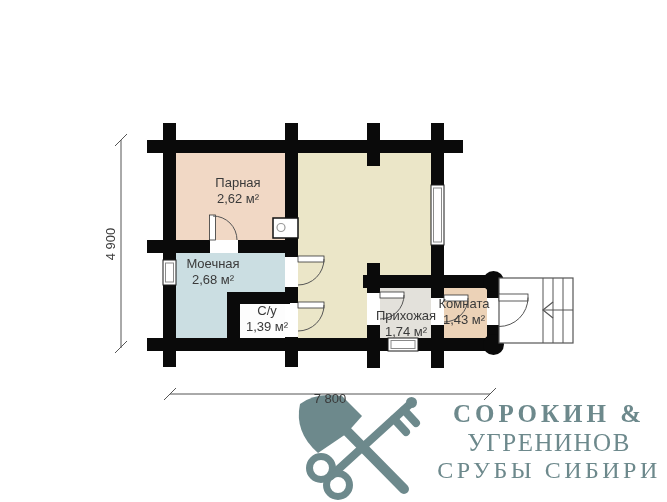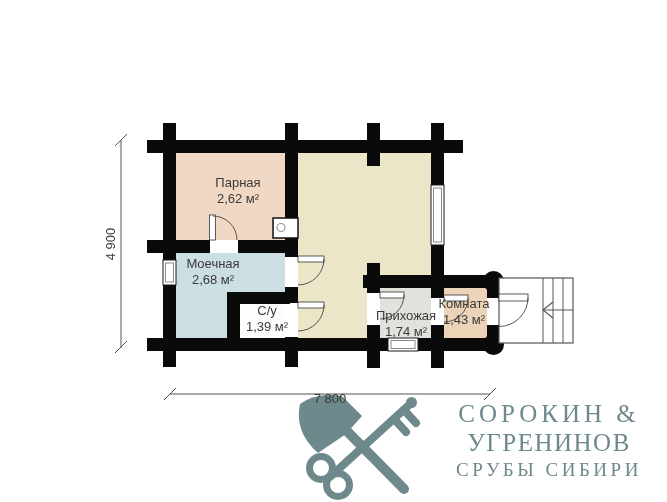--- a/index.html
+++ b/index.html
@@ -6,23 +6,23 @@
   #stage{position:relative;width:667px;height:502px;background:#ffffff;overflow:hidden;
          font-family:"Liberation Sans",sans-serif;padding-left:20px;}
   #plan-svg{position:absolute;left:0;top:0;}
   .room-label{position:absolute;transform:translateX(-50%);text-align:center;
               font-size:13px;line-height:16px;color:#3a3a3a;white-space:nowrap;}
   .dim-label{position:absolute;font-size:13px;color:#3a3a3a;white-space:nowrap;}
   #dim-h{left:330px;top:391px;transform:translateX(-50%);}
   #dim-v{left:110px;top:244px;transform:translate(-50%,-50%) rotate(-90deg);}
   #logo-text{position:absolute;left:433px;top:399px;width:232px;text-align:center;
              color:#6d898c;font-family:"Liberation Serif",serif;}
-  #logo-line1{font-size:25px;font-weight:normal;letter-spacing:4px;line-height:29px;}
+  #logo-line1{font-size:25px;font-weight:bold;letter-spacing:4px;line-height:29px;}
   #logo-line2{font-size:25px;font-weight:normal;letter-spacing:1.5px;line-height:30px;}
-  #logo-line3{font-size:19px;letter-spacing:3.5px;line-height:24px;}
+  #logo-line3{font-size:24px;letter-spacing:3.5px;line-height:24px;}
 </style>
 </head>
 <body>
 
 <div id="stage">
 
   <svg id="plan-svg" width="667" height="502" viewBox="0 0 667 502">
 
     <g>
       <rect x="176" y="153" width="109" height="87" fill="#f1d8c5"></rect>

